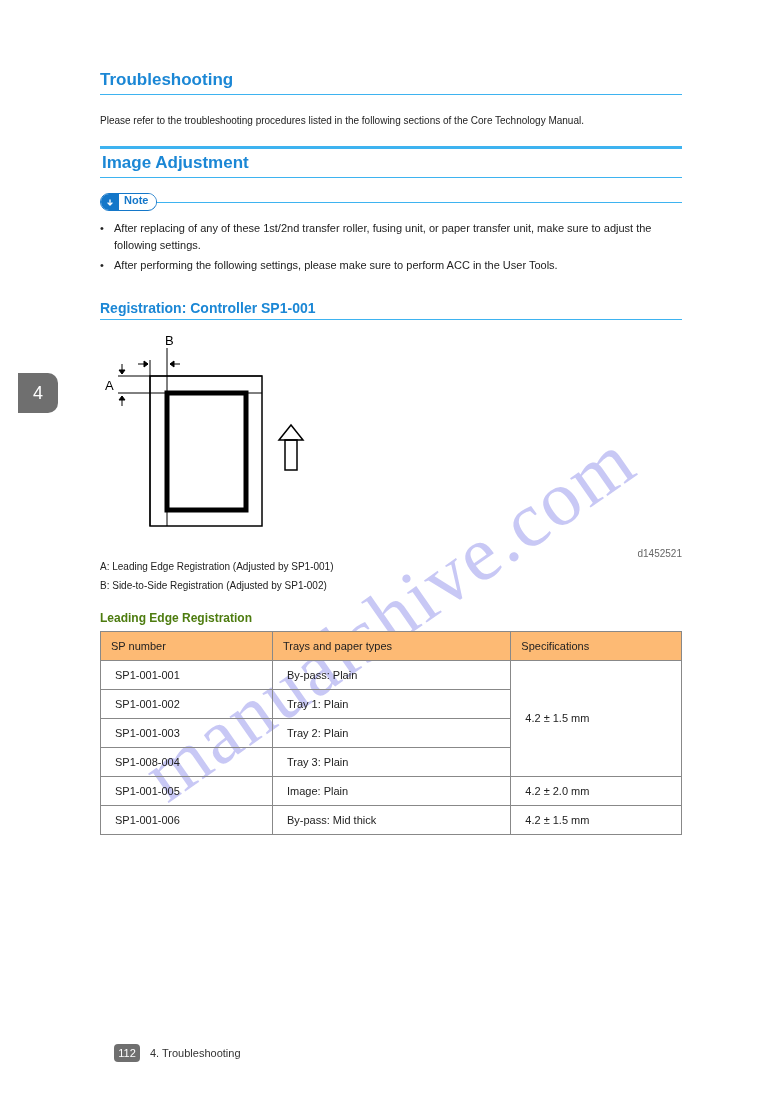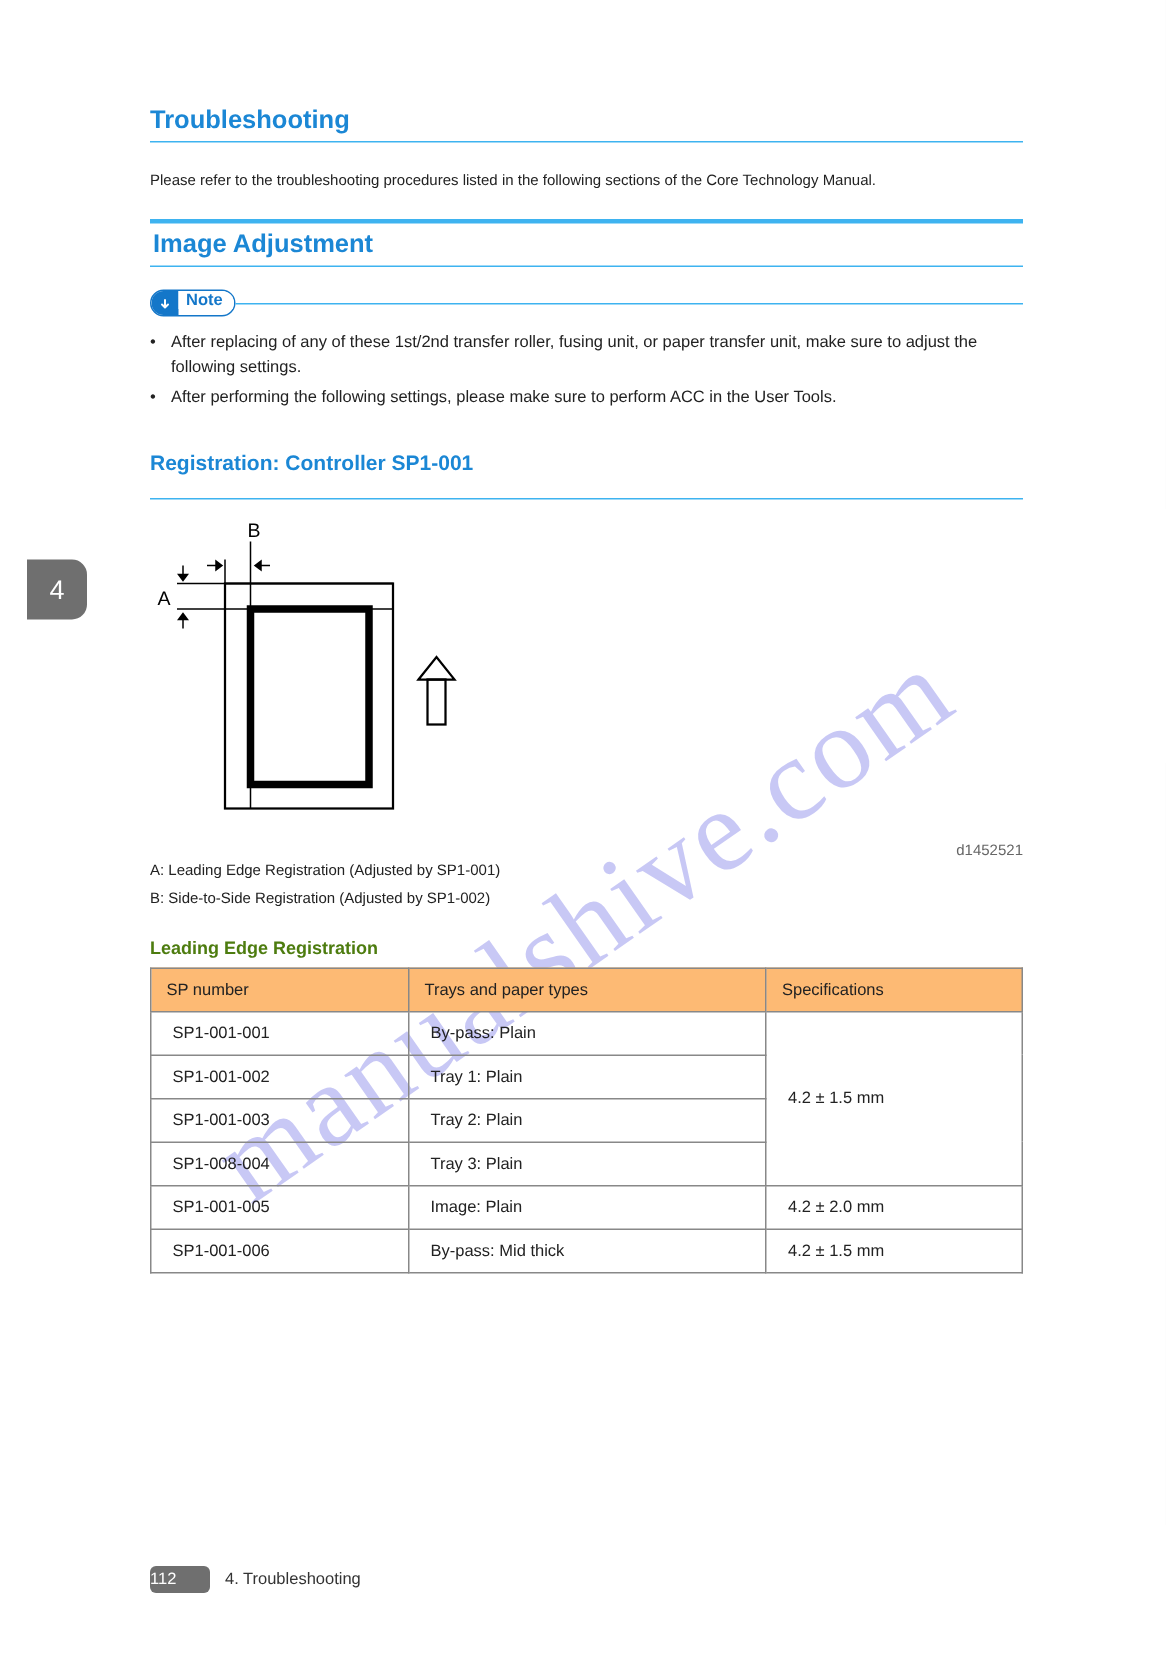--- a/index.html
+++ b/index.html
@@ -62,21 +62,21 @@
   .note-tail {
     display: inline-block; height: 0; flex: 1;
     border-top: 1.2px solid #3eb3f0;
     align-self: center;
   }
   .bullet-row { display: flex; font-size: 11px; color: #222; line-height: 1.5; margin-bottom: 4px; }
   .bullet-row .dot { width: 14px; flex: 0 0 14px; }
   .h3 {
     font-size: 14px; font-weight: bold; color: #1b87d5;
     border-bottom: 1.2px solid #3eb3f0;
-    padding-bottom: 16px; margin: 26px 0 6px 0;
+    padding-bottom: 3px; margin: 26px 0 6px 0;
   }
   .diagram-block { margin-top: 10px; }
   .diagram-note { font-size: 10px; color: #666; text-align: right; margin-top: 4px; }
   .sub-registration {
     font-size: 12px; font-weight: bold; color: #4d7c0f;
     margin: 18px 0 6px 0;
   }
   table.reg {
     border-collapse: collapse;
     width: 100%;
@@ -108,23 +108,24 @@
     border-bottom-right-radius: 10px;
   }
   .footer-bar {
     position: absolute;
     left: 100px; right: 95px; bottom: 40px;
     display: flex; align-items: center;
     font-size: 11px; color: #333;
   }
   .footer-bar .page-num {
     display: inline-block; background: #6f6f6f; color: #fff;
-    width: 40px; height: 18px; border-radius: 4px;
-    text-align: left; line-height: 18px; font-size: 11px;
+    width: 26px; height: 18px; border-radius: 4px;
+    text-align: center; line-height: 18px; font-size: 11px;
     margin-right: 10px;
+    margin-left: 14px;
   }
   .watermark {
     position: absolute;
     left: 50%; top: 56%;
     transform: translate(-50%, -50%) rotate(-35deg);
     font-size: 78px;
     color: rgba(110, 110, 230, 0.38);
     white-space: nowrap;
     font-family: Georgia, 'Times New Roman', serif;
     pointer-events: none;

